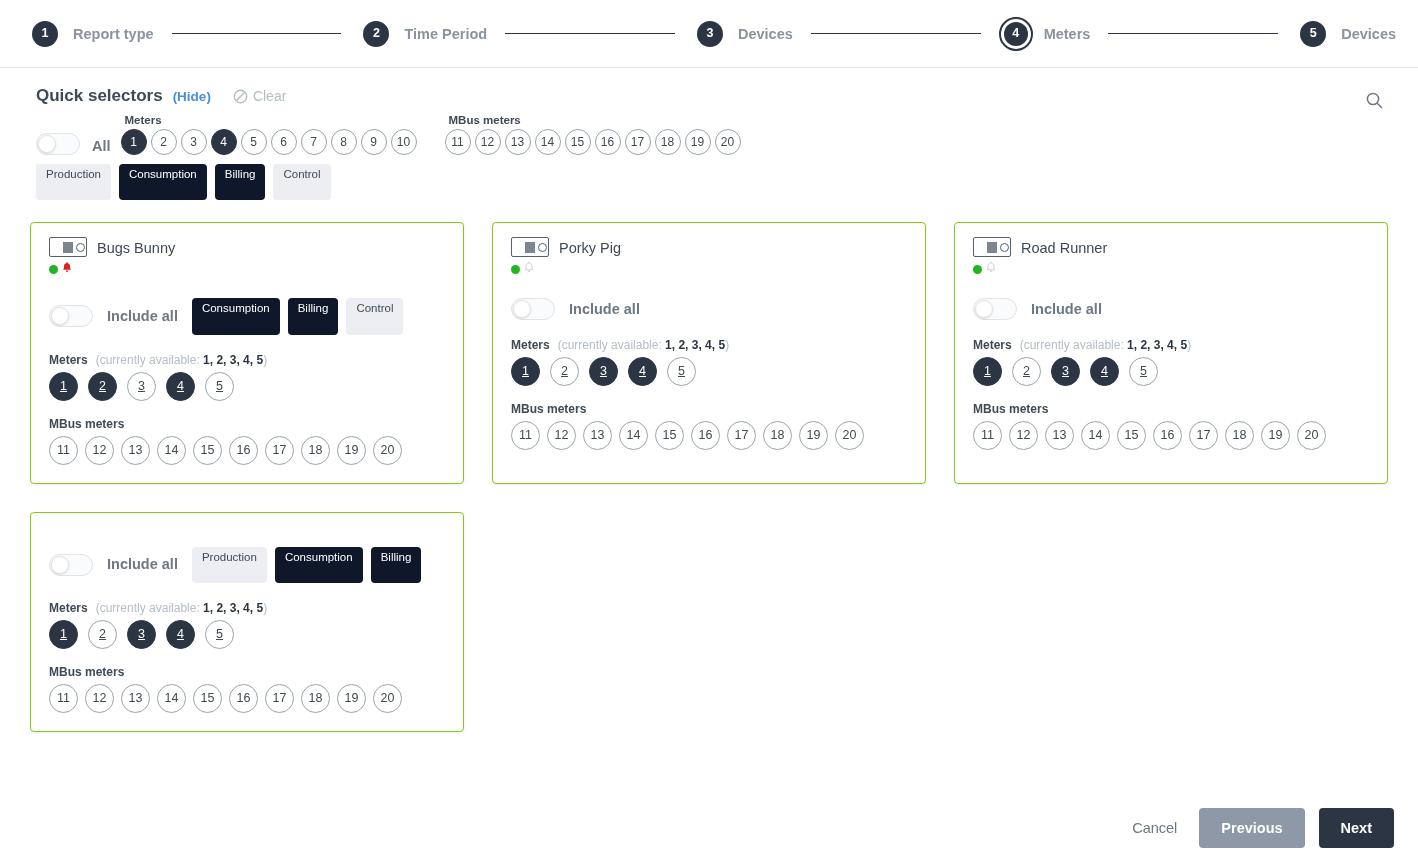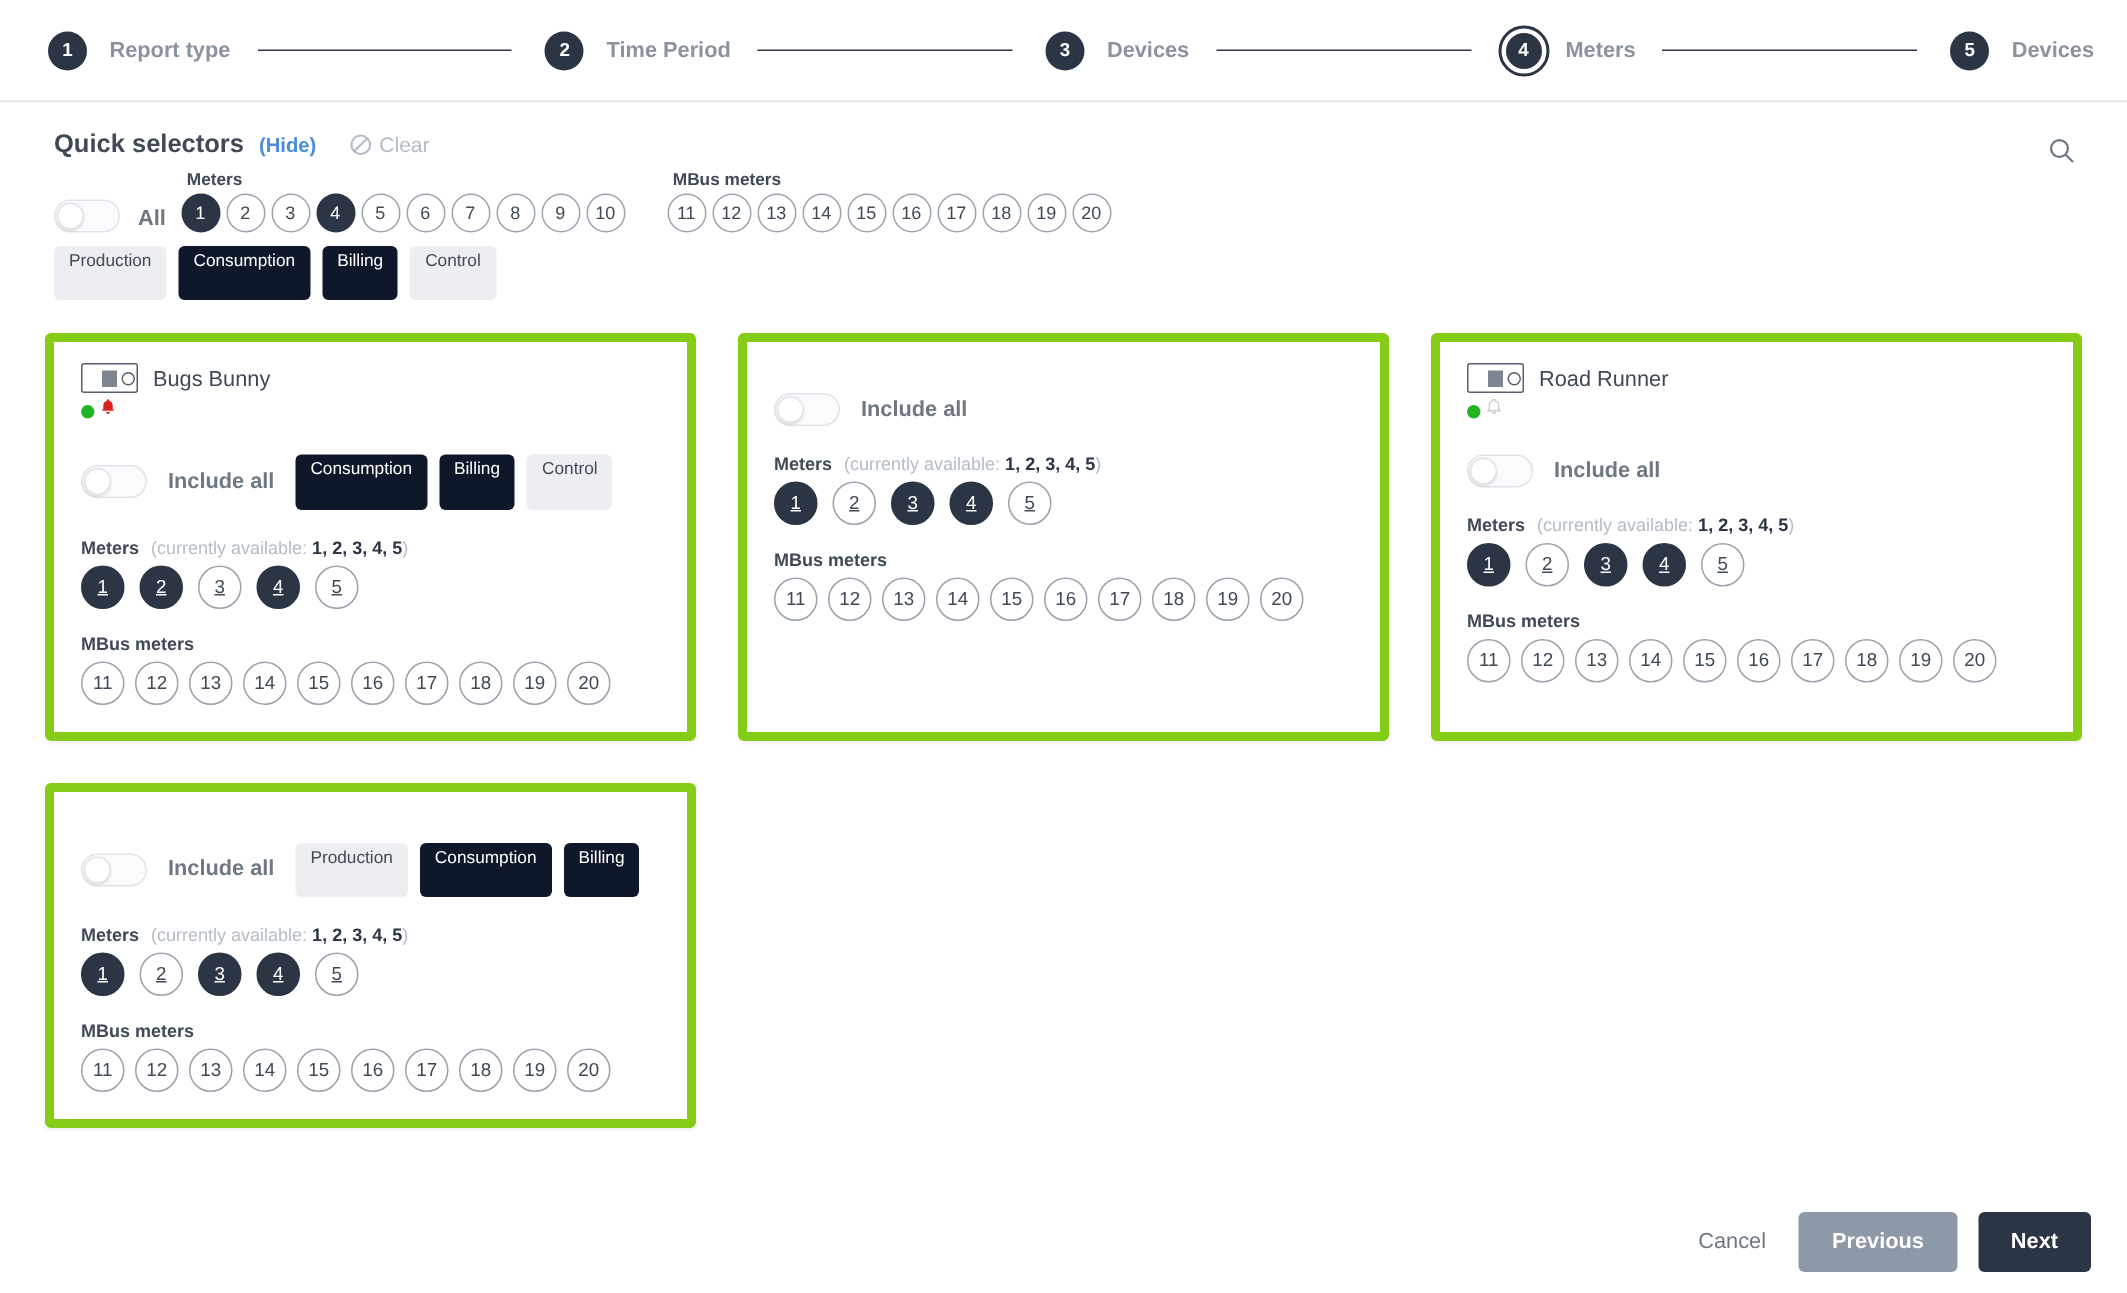--- a/index.html
+++ b/index.html
@@ -175,21 +175,21 @@
   
   .cards {
     padding: 22px 24px 0 30px;
     display: flex;
     flex-wrap: wrap;
     gap: 28px 28px;
   }
   .card {
     width: 434px;
     background: #fff;
-    border: 6px solid #84cc16;
+    border: 1px solid #84cc16;
     border-radius: 4px;
     box-shadow: 0 1px 3px rgba(0,0,0,.07);
     padding: 14px 16px 18px 18px;
   }
   .card-head { display: flex; align-items: flex-start; gap: 10px; }
   .dev-icon {
     width: 38px; height: 20px;
     border: 1px solid #55606c;
     border-radius: 2px;
     background: #fff;
@@ -494,20 +494,36 @@
         </div>
         <div class="circle">
           <span>19</span>
         </div>
         <div class="circle">
           <span>20</span>
         </div>
       </div>
     </div>
     <div class="card">
+      <div class="card-head">
+        <div>
+          <div class="dev-icon">
+            <div class="sq"></div>
+            <div class="ci"></div>
+          </div>
+          <div class="status-row">
+            <span class="dot-green"></span>
+            <span><svg width="12" height="13" viewBox="0 0 12 13">
+                <path d="M6 1.2a0.8 0.8 0 0 1 0.8 0.8v0.3a3 3 0 0 1 2.3 2.9v2.1l0.9 1.5H2l0.9-1.5V5.2a3 3 0 0 1 2.3-2.9V2A0.8 0.8 0 0 1 6 1.2z" fill="none" stroke="#c7ccd2" stroke-width="0.9"></path>
+                <path d="M4.7 9.6h2.6a1.3 1.3 0 0 1-2.6 0z" fill="#c7ccd2"></path>
+              </svg></span>
+          </div>
+        </div>
+        <div class="dev-name">Porky Pig</div>
+      </div>
       <div class="card-toggle-row">
         <div class="toggle">
           <div class="knob"></div>
         </div>
         <div class="toggle-label">Include all</div>
         <div class="tags" id="ct1"></div>
       </div>
       <div class="meters-label-row">
         <span class="meters-label">Meters</span>
         <span class="avail"><span>(currently available: </span><b>1, 2, 3, 4, 5</b><span>)</span></span>

